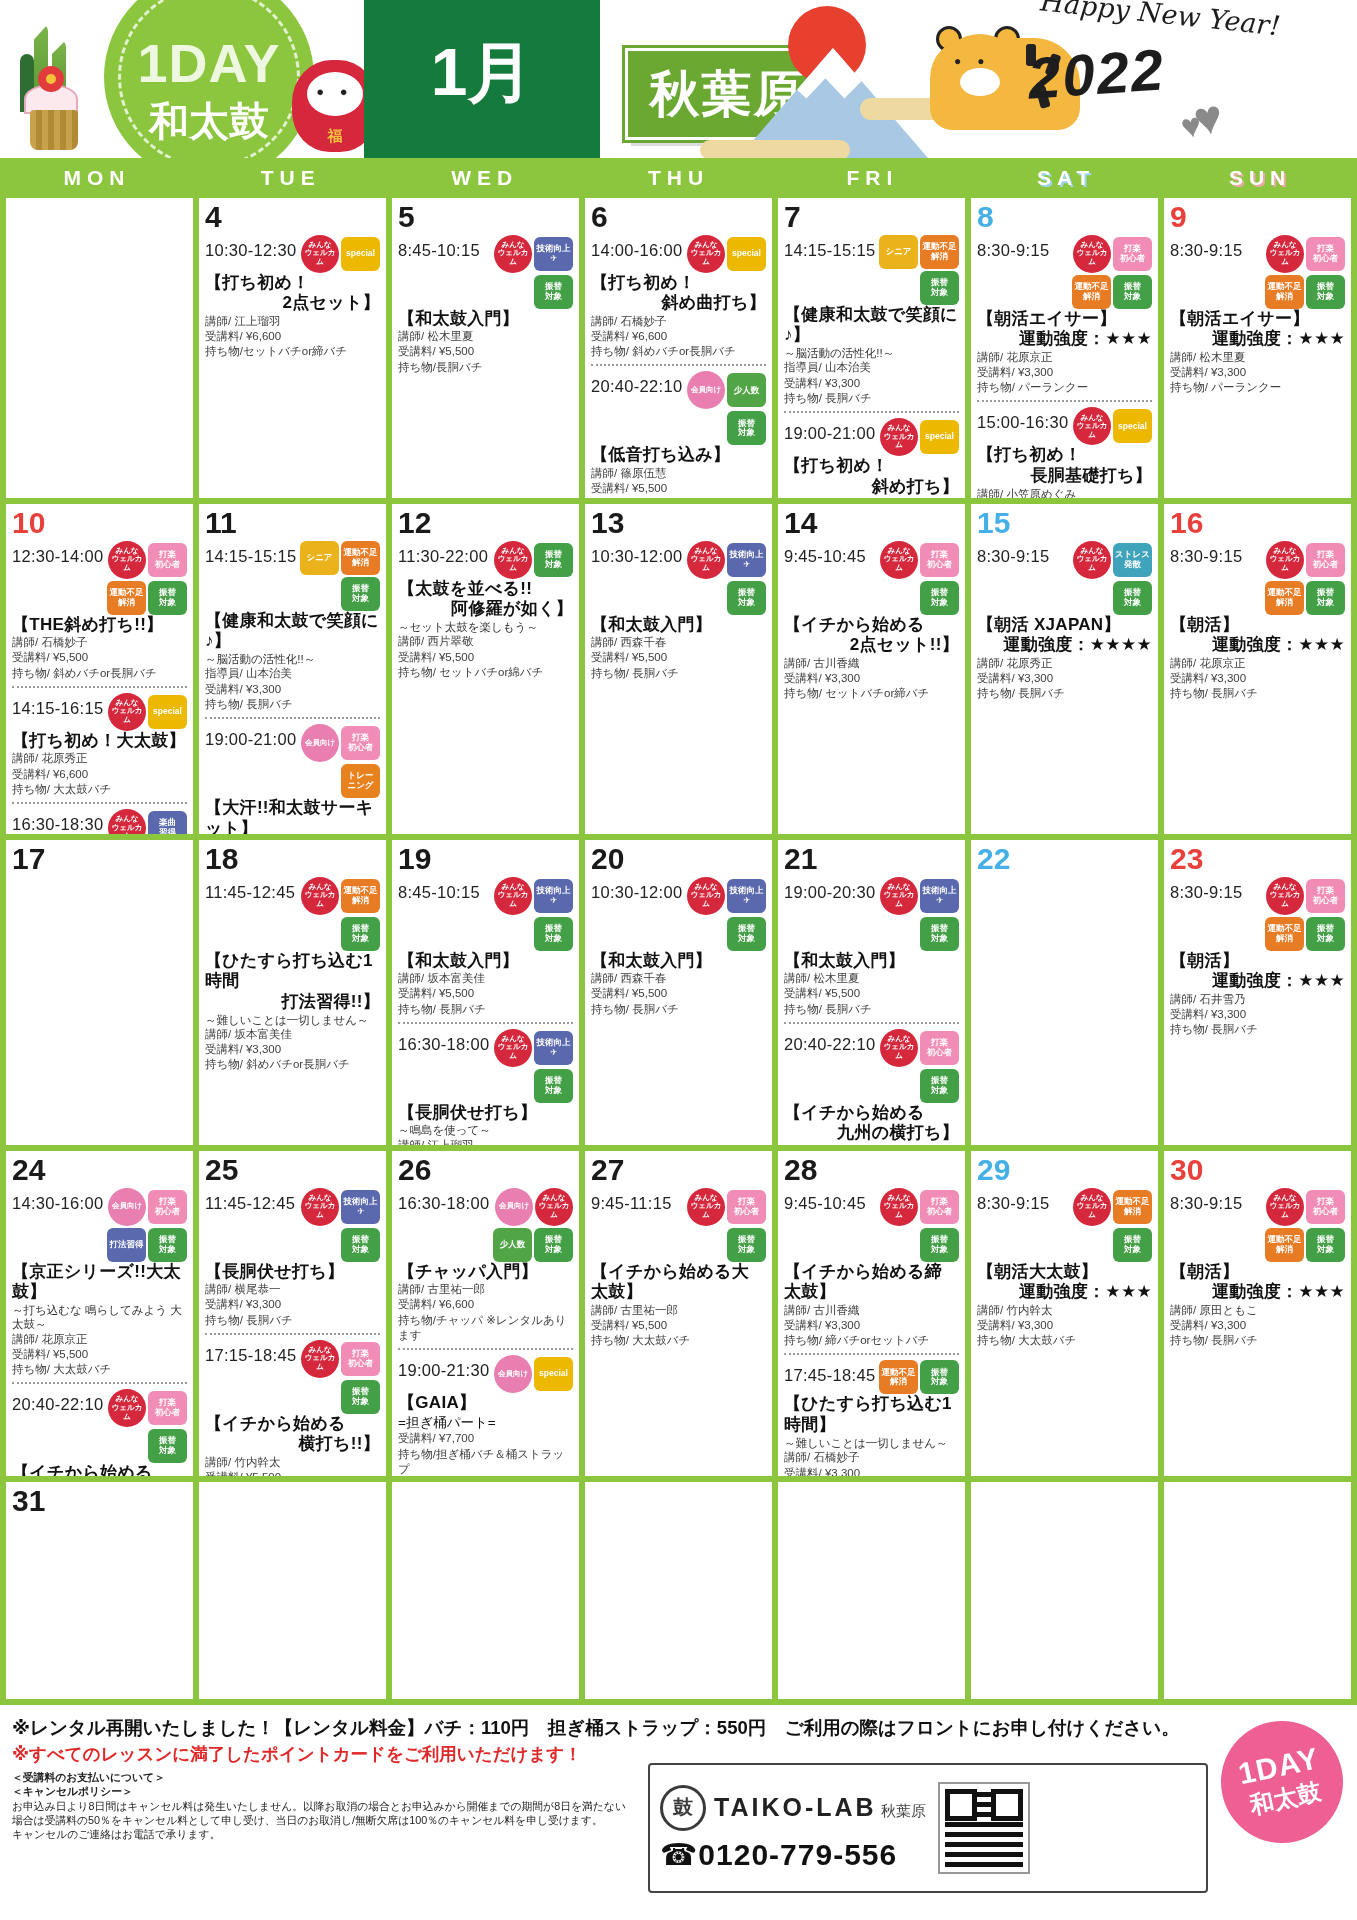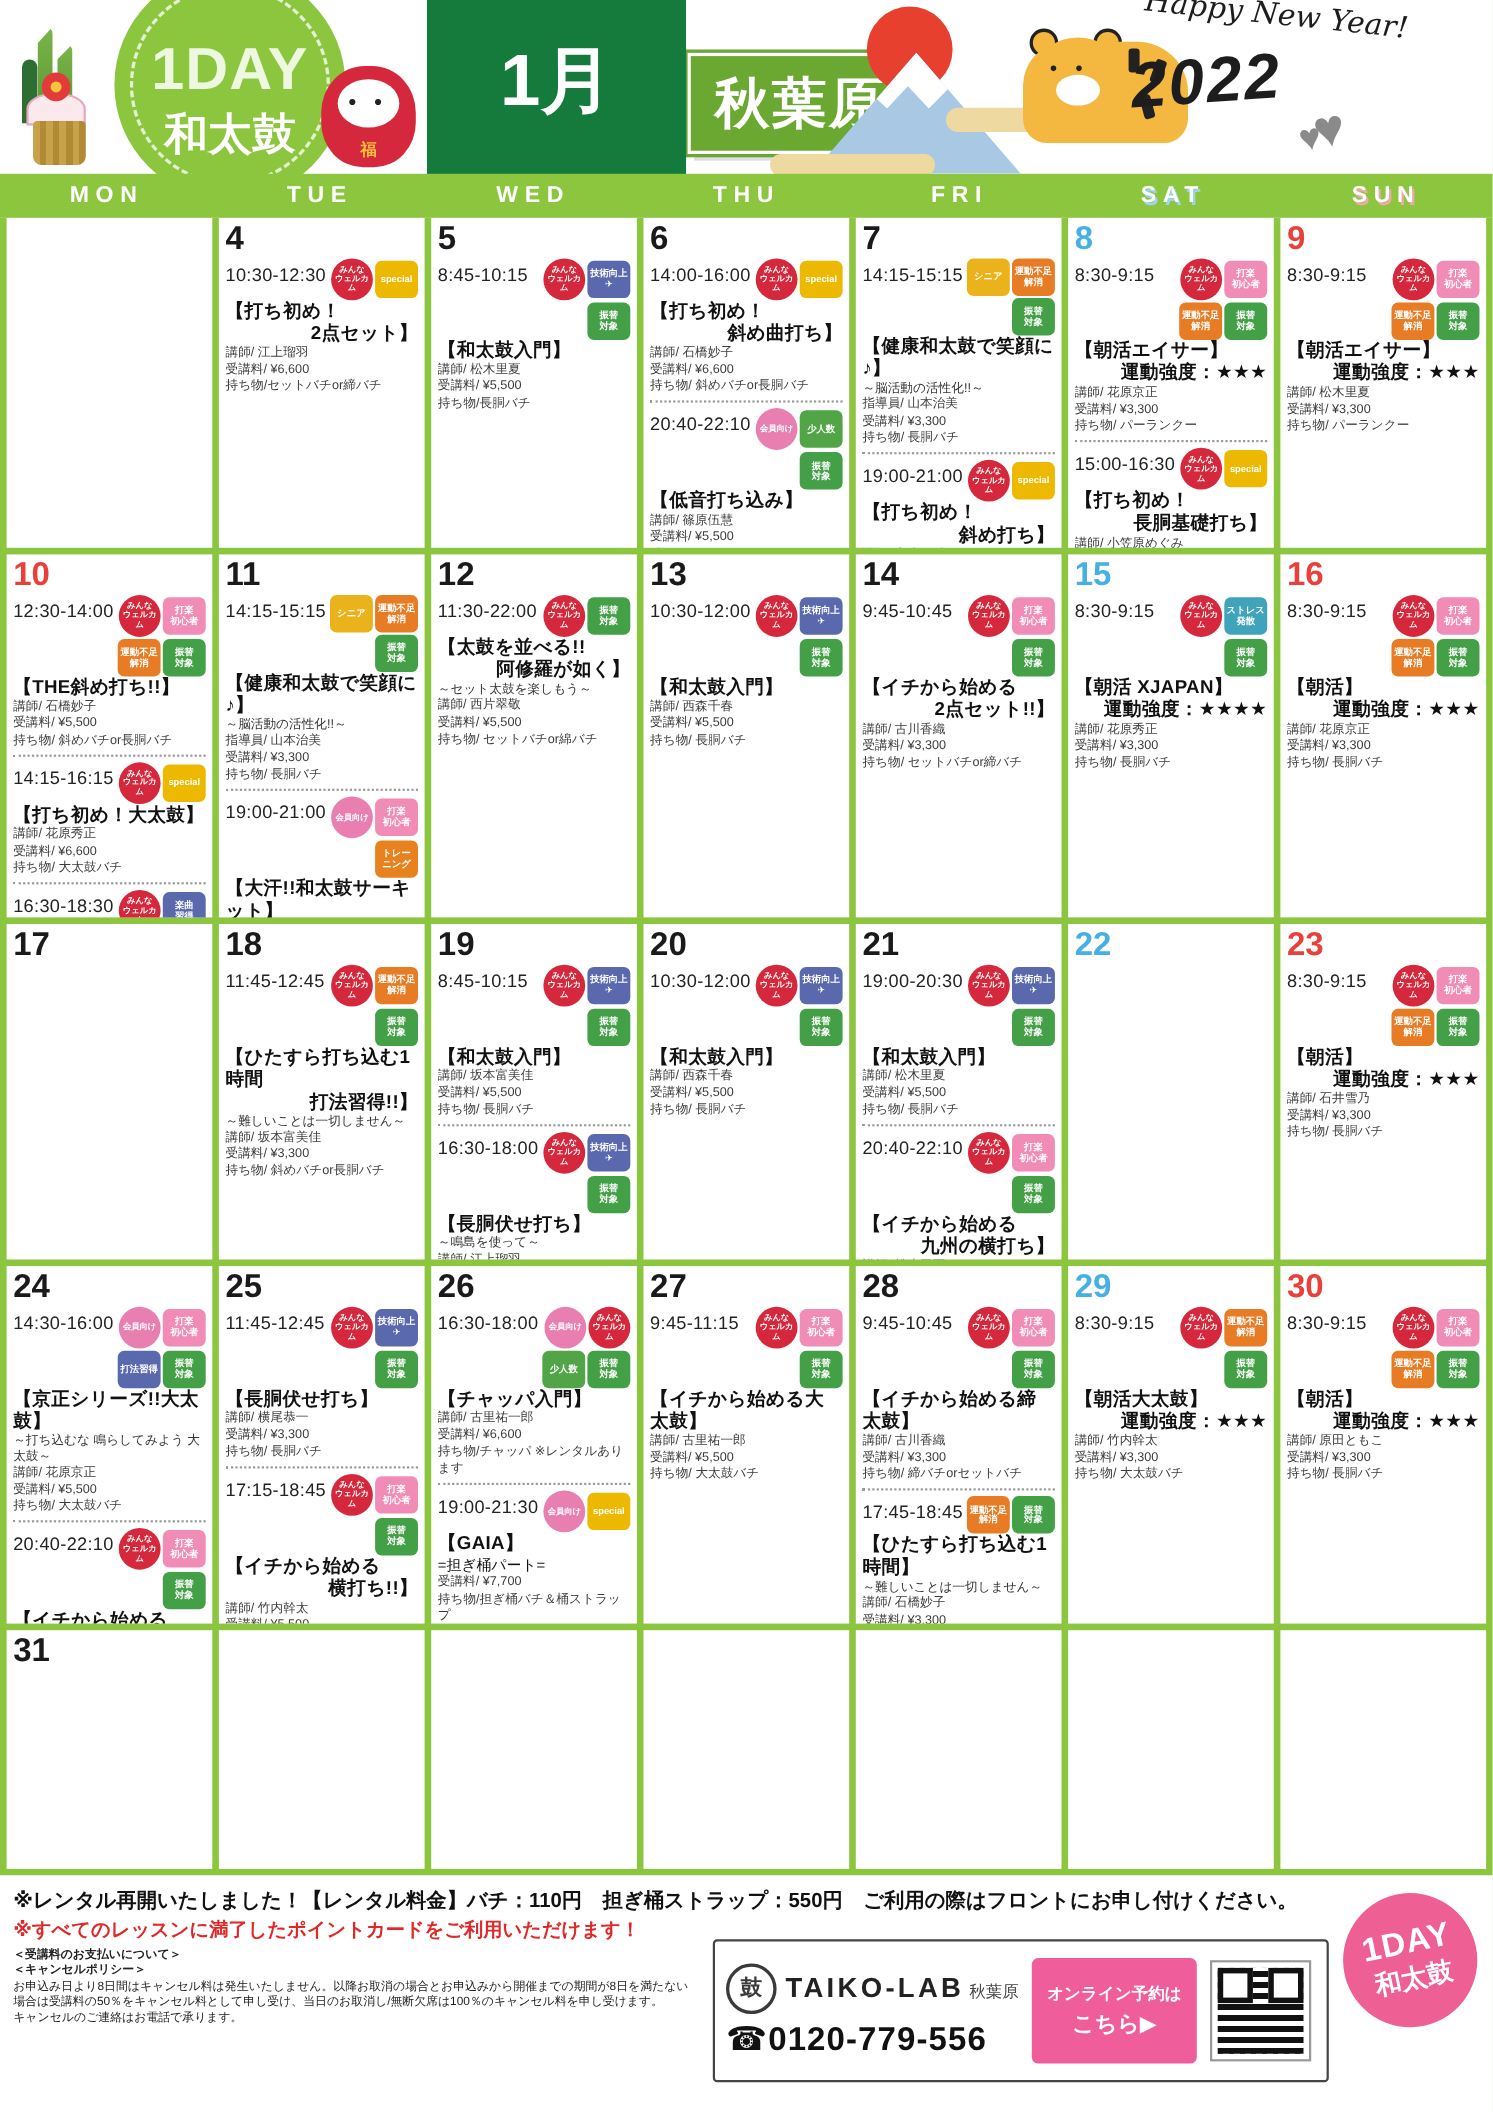--- a/index.html
+++ b/index.html
@@ -18,21 +18,21 @@
   .kado-flower::after { content:""; position:absolute; left:8px; top:8px; width:10px; height:10px; background:#f6c23c; border-radius:50%; }
   .kado-fan { position:absolute; left:16px; top:66px; width:54px; height:30px; background:#fbe9ee; border-radius:54px 54px 0 0/30px 30px 0 0; border:2px solid #e8a8bc; }
   .logo-circle { position:absolute; left:104px; top:-28px; width:210px; height:210px; background:#8cc63e; border-radius:50%; display:flex; flex-direction:column; align-items:center; justify-content:center; }
   .logo-circle::before { content:""; position:absolute; inset:14px; border:3px dashed rgba(255,255,255,.75); border-radius:50%; }
   .logo-1day { font-size:54px; font-weight:900; color:#eef7df; letter-spacing:1px; margin-top:26px; }
   .logo-wadaiko { font-size:40px; font-weight:900; color:#fff; }
   .daruma { position:absolute; left:292px; top:60px; width:86px; height:92px; background:#d5283c; border-radius:46% 46% 44% 44%; }
   .daruma .face { position:absolute; left:15px; top:12px; width:56px; height:44px; background:#fff; border-radius:50%; }
   .daruma .eyes { position:absolute; left:0; top:24px; width:100%; text-align:center; font-size:13px; color:#222; letter-spacing:6px; font-weight:bold; }
   .daruma .fuku { position:absolute; left:0; bottom:6px; width:100%; text-align:center; color:#f6c23c; font-size:15px; font-weight:bold; }
-  .month-ribbon { position:absolute; left:388px; top:0; width:236px; height:196px; background:#147B3D; clip-path:polygon(0 0,100% 0,100% 100%,50% 86%,0 100%); display:flex; align-items:flex-start; justify-content:center; z-index:6; }
+  .month-ribbon { position:absolute; left:364px; top:0; width:236px; height:196px; background:#147B3D; clip-path:polygon(0 0,100% 0,100% 100%,50% 86%,0 100%); display:flex; align-items:flex-start; justify-content:center; z-index:6; }
   .month-label { color:#fff; font-size:66px; font-weight:900; margin-top:28px; }
   .location-box { position:absolute; left:625px; top:48px; width:205px; height:92px; background:#6aa832; border:3px solid #fff; outline:3px solid #6aa832; box-shadow:6px 6px 0 rgba(120,120,120,.25); display:flex; align-items:center; justify-content:center; }
   .location-label { color:#fff; font-size:50px; font-weight:900; letter-spacing:2px; }
   .sun-circle { position:absolute; left:788px; top:6px; width:78px; height:78px; background:#e8402f; border-radius:50%; }
   .fuji { position:absolute; left:738px; top:48px; width:190px; height:110px; background:#a9c8e4; clip-path:polygon(50% 0,100% 100%,0 100%); }
   .fuji::after { content:""; position:absolute; left:0; top:0; width:100%; height:46%; background:#fff; clip-path:polygon(50% 0,78% 100%,66% 62%,56% 100%,46% 60%,36% 100%,24% 58%); }
   .cloud { position:absolute; background:#eed9a0; border-radius:20px; }
   .tiger { position:absolute; left:930px; top:10px; width:150px; height:140px; }
   .tiger .body { position:absolute; left:0; top:28px; width:150px; height:92px; background:#f4b73f; border-radius:40px 46px 22px 22px; }
   .tiger .ear1,.tiger .ear2 { position:absolute; top:16px; width:26px; height:26px; background:#f4b73f; border:3px solid #222; border-radius:50%; }
@@ -1254,24 +1254,20 @@
       <div class="brand-col">
         <div class="brand-row">
           <div class="taiko-logo">鼓</div>
           <div>
             <span class="brand-name">TAIKO-LAB</span>
             <span class="brand-branch">秋葉原</span>
           </div>
         </div>
         <div class="phone">☎0120-779-556</div>
       </div>
-      <div class="online-box">
-        <span class="online-label">オンライン予約は</span>
-        <span class="online-cta">こちら▶</span>
-      </div>
       <div class="qr">
           <div class="qr-inner"></div>
         </div>
     </div>
     <div class="stamp">
       <span class="s1">1DAY</span>
       <span class="s2">和太鼓</span>
     </div>
   </div>
 </div>

